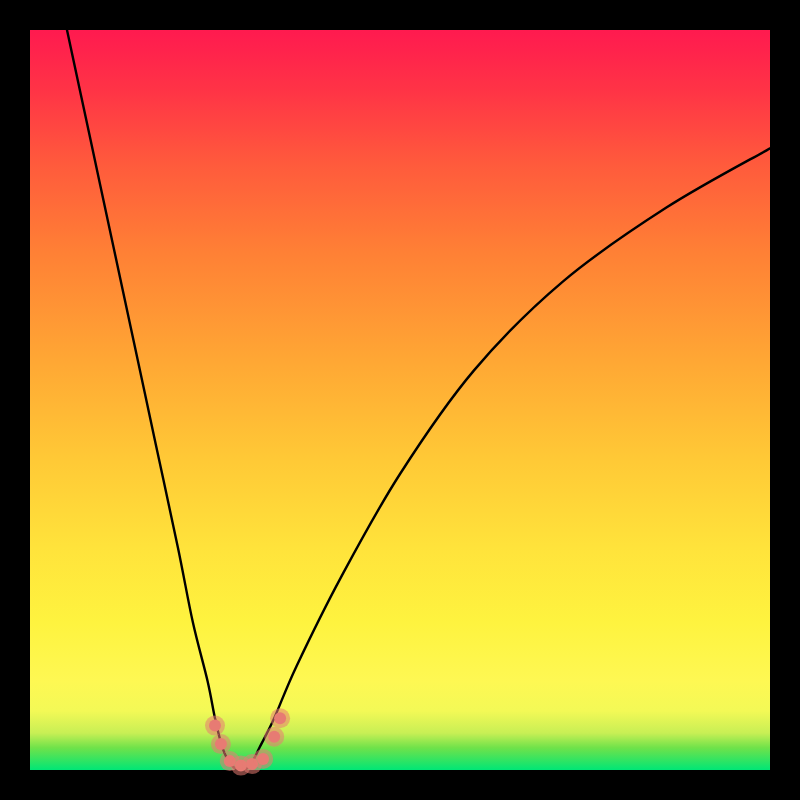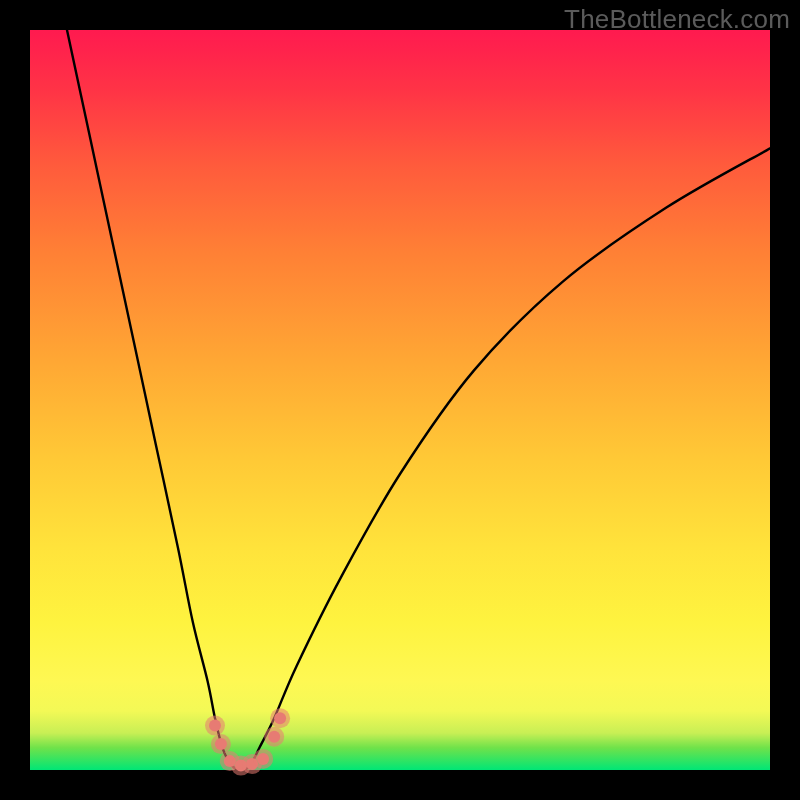--- a/index.html
+++ b/index.html
@@ -59,21 +59,20 @@
     top: 0;
     width: 740px;
     height: 740px;
     overflow: visible;
   }
 </style>
 </head>
 <body>
 
 <div class="frame">
-  <div class="watermark">TheBottleneck.com</div>
   <div class="plot">
     <svg class="curve" viewBox="0 0 740 740">
       <path id="curve-path" fill="none" stroke="#000000" stroke-width="2.4" stroke-linecap="round" d="M 37.00 0.00 C 40.70 17.27, 51.80 69.07, 59.20 103.60 C 66.60 138.13, 74.00 172.67, 81.40 207.20 C 88.80 241.73, 96.20 276.27, 103.60 310.80 C 111.00 345.33, 118.40 379.87, 125.80 414.40 C 133.20 448.93, 141.83 488.40, 148.00 518.00 C 154.17 547.60, 157.87 569.80, 162.80 592.00 C 167.73 614.20, 173.90 635.17, 177.60 651.20 C 181.30 667.23, 182.53 677.10, 185.00 688.20 C 187.47 699.30, 189.93 710.40, 192.40 717.80 C 194.87 725.20, 197.33 728.90, 199.80 732.60 C 202.27 736.30, 204.73 738.77, 207.20 740.00 C 209.67 741.23, 212.13 741.23, 214.60 740.00 C 217.07 738.77, 219.53 736.30, 222.00 732.60 C 224.47 728.90, 225.70 725.20, 229.40 717.80 C 233.10 710.40, 238.03 701.77, 244.20 688.20 C 250.37 674.63, 255.30 659.83, 266.40 636.40 C 277.50 612.97, 293.53 579.67, 310.80 547.60 C 328.07 515.53, 347.80 478.53, 370.00 444.00 C 392.20 409.47, 416.87 372.47, 444.00 340.40 C 471.13 308.33, 500.73 278.73, 532.80 251.60 C 564.87 224.47, 601.87 199.80, 636.40 177.60 C 670.93 155.40, 722.73 128.27, 740.00 118.40"></path>
       <g id="marker-group">
           <circle cx="185.00" cy="695.60" r="10" fill="#e77b73" fill-opacity="0.55"></circle>
           <circle cx="185.00" cy="695.60" r="6" fill="#e77b73"></circle>
           <circle cx="190.92" cy="714.10" r="10" fill="#e77b73" fill-opacity="0.55"></circle>
           <circle cx="190.92" cy="714.10" r="6" fill="#e77b73"></circle>
           <circle cx="199.80" cy="731.12" r="10" fill="#e77b73" fill-opacity="0.55"></circle>
           <circle cx="199.80" cy="731.12" r="6" fill="#e77b73"></circle>

